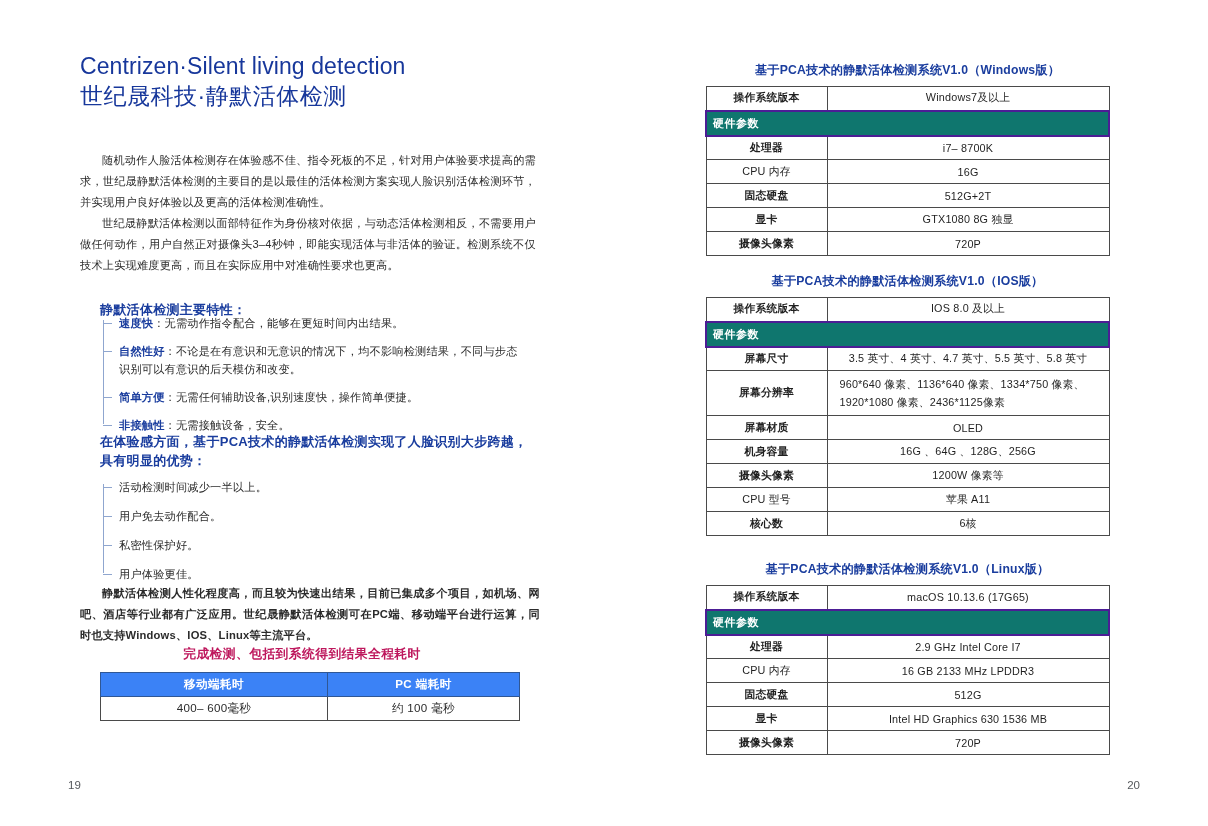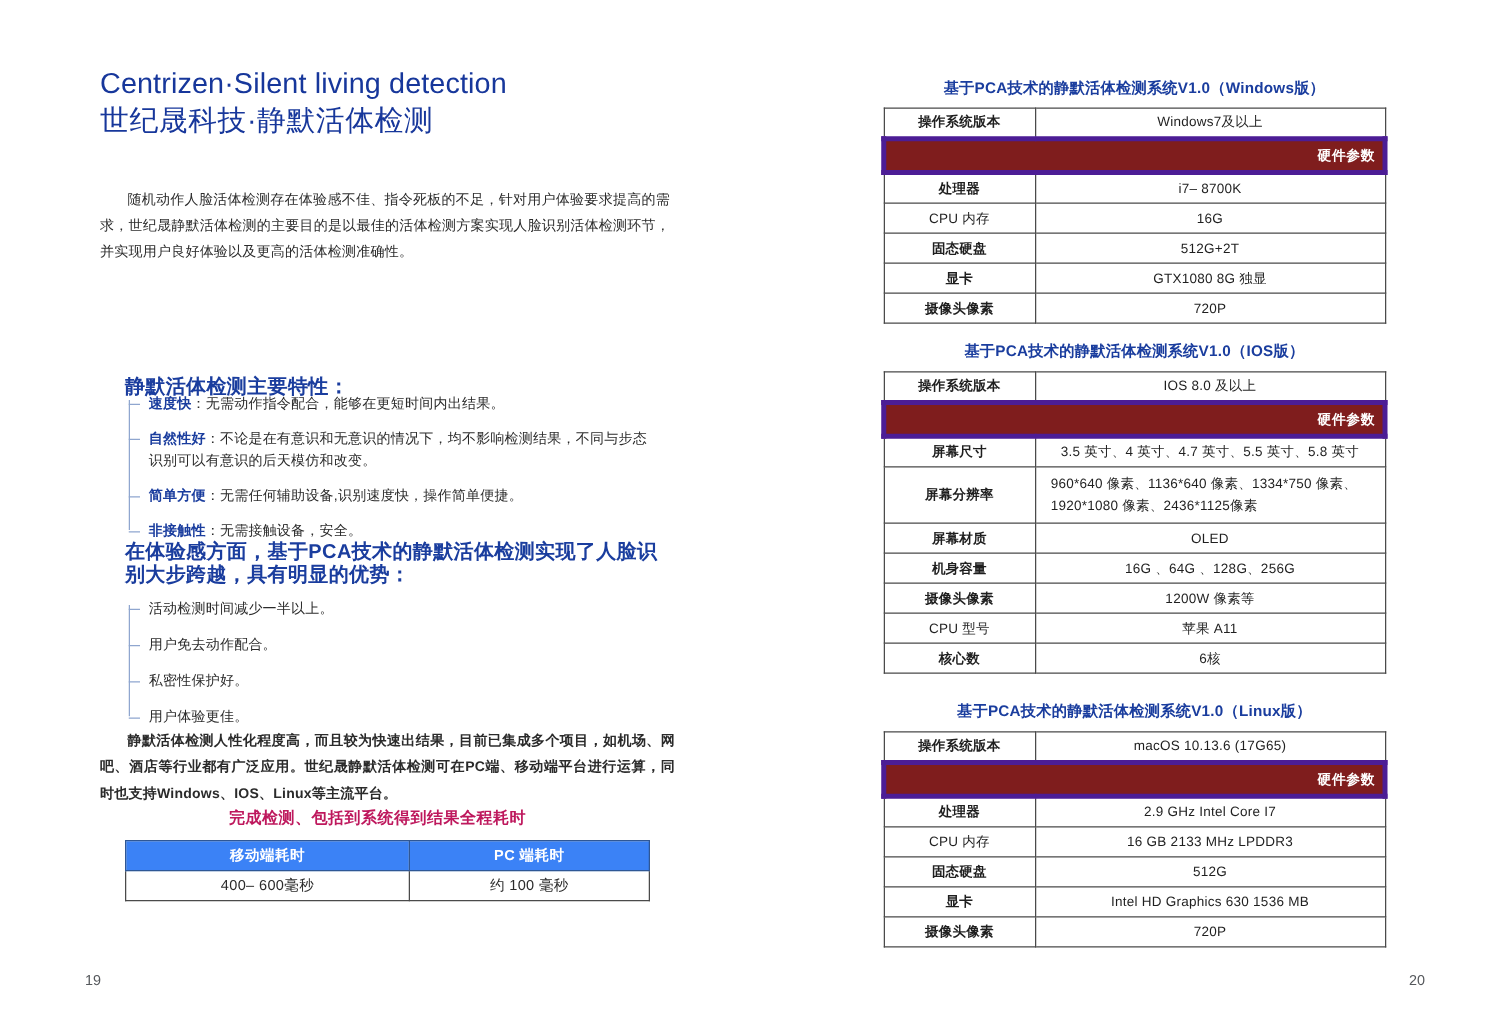--- a/index.html
+++ b/index.html
@@ -60,21 +60,21 @@
     letter-spacing: 0.2px;
   }
   .para-1 { top: 150px; }
   .para-2 { top: 213px; }
   .para-3 { top: 583px; width: 460px; font-weight: bold; }
 
   .sect-heading {
     position: absolute;
     left: 100px;
     color: #1a3d9e;
-    font-size: 16px;
+    font-size: 13px;
     font-weight: bold;
     line-height: 19px;
     letter-spacing: 0.3px;
   }
   .sect-1 { top: 300px; }
   .sect-2 { top: 432px; width: 440px; }
 
   
   .tree-list {
     position: absolute;
@@ -201,26 +201,26 @@
   .spec-table td.value {
     text-align: center;
     height: 24px;
   }
   .spec-table td.value.left-al {
     text-align: left;
     padding-left: 12px;
     line-height: 18px;
   }
   .spec-table tr.hw-row td {
-    background: #7f1d1d;
+    background: #0f766e;
     color: #ffffff;
-    text-align: right;
+    text-align: left;
     font-weight: bold;
     height: 22px;
-    border: 4px solid #4c1d95;
+    border: 2px solid #4c1d95;
     font-size: 11px;
     letter-spacing: 0.5px;
   }
 
   
   .page-num {
     position: absolute;
     bottom: 35px;
     font-size: 11.5px;
     color: #55585c;
@@ -234,20 +234,21 @@
 <div class="page">
 
   <div class="left-page">
 
     <div class="title-block">
       <div class="title-en">Centrizen·Silent living detection</div>
       <div class="title-cn">世纪晟科技·静默活体检测</div>
     </div>
 
     <div class="body-para para-1">随机动作人脸活体检测存在体验感不佳、指令死板的不足，针对用户体验要求提高的需求，世纪晟静默活体检测的主要目的是以最佳的活体检测方案实现人脸识别活体检测环节，并实现用户良好体验以及更高的活体检测准确性。</div>
+    <div class="body-para para-2">世纪晟静默活体检测以面部特征作为身份核对依据，与动态活体检测相反，不需要用户做任何动作，用户自然正对摄像头3–4秒钟，即能实现活体与非活体的验证。检测系统不仅技术上实现难度更高，而且在实际应用中对准确性要求也更高。</div>
 
     <div class="sect-heading sect-1">静默活体检测主要特性：</div>
 
     <div class="tree-list tree-1">
       <div class="spine"></div>
       <div class="tree-item">
         <span class="tick"></span>
         <b>速度快</b><span>：无需动作指令配合，能够在更短时间内出结果。</span>
       </div>
       <div class="tree-item">

